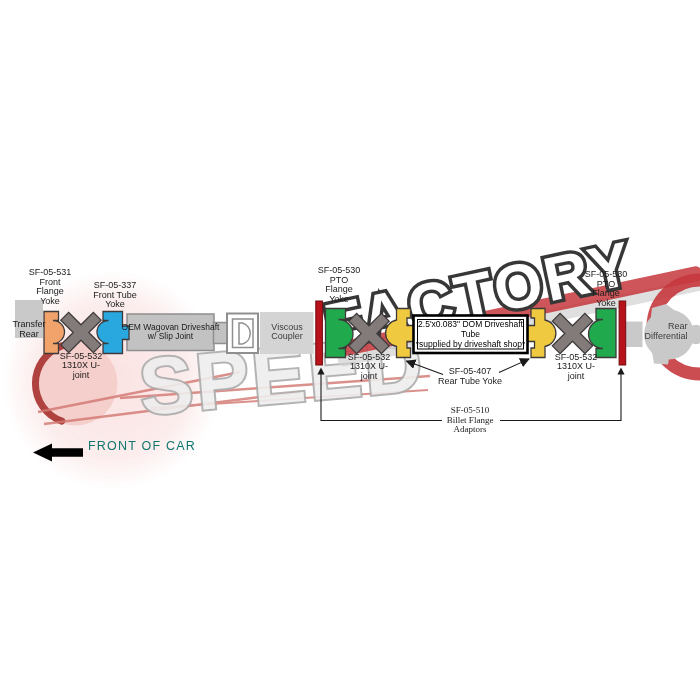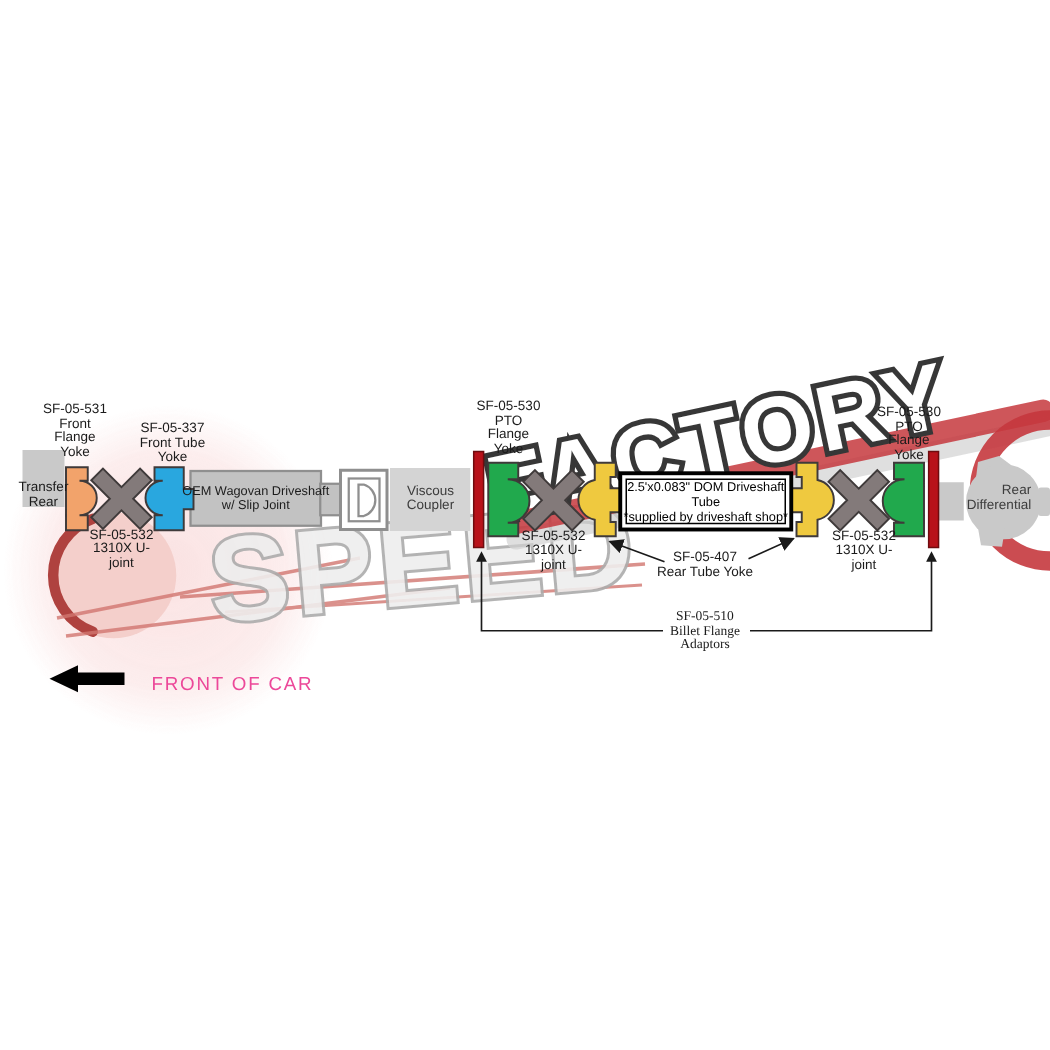--- a/index.html
+++ b/index.html
@@ -4,22 +4,22 @@
 <style>
   html,body{margin:0;padding:0;background:#fff;}
   #stage{position:relative;width:700px;height:700px;background:#ffffff;overflow:hidden;
          font-family:"Liberation Sans",sans-serif;}
   #stage svg{position:absolute;left:0;top:0;}
   .lbl{position:absolute;transform:translateX(-50%);text-align:center;
        font-size:9px;line-height:9.6px;color:#1b1b1b;white-space:pre-line;z-index:5;}
   .lbl.small{font-size:8.5px;line-height:9.4px;}
   .lbl.dom{font-size:8.5px;line-height:10.2px;color:#000;}
   .lbl.muted{color:#3c3c3c;}
-  .foc{position:absolute;left:88px;top:449px;font-size:12.5px;letter-spacing:1.2px;
-       color:#ec4899;z-index:5;white-space:nowrap;margin-left:13px;}
+  .foc{position:absolute;left:88px;top:439px;font-size:12.5px;letter-spacing:1.2px;
+       color:#0f766e;z-index:5;white-space:nowrap;}
   .wmtext{font-weight:bold;letter-spacing:3px;paint-order:stroke;}
 </style>
 </head>
 <body>
 
 <div id="stage">
 
 <svg width="700" height="700" viewBox="0 0 700 700">
   <defs>
     <radialGradient id="pinkg">

